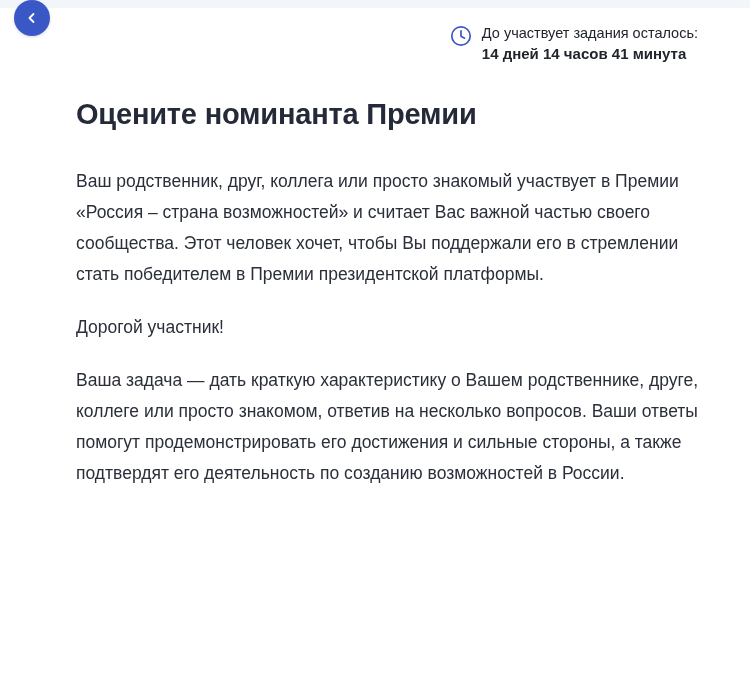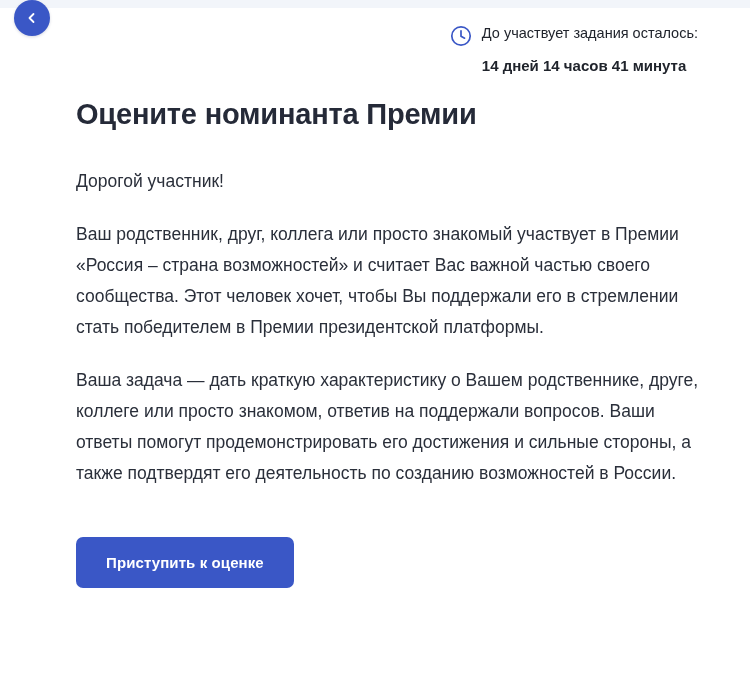--- a/index.html
+++ b/index.html
@@ -67,21 +67,21 @@
     font-size: 14.5px;
     color: #20242c;
     line-height: 19px;
     white-space: nowrap;
   }
   .deadline-value {
     font-size: 15px;
     font-weight: bold;
     color: #20242c;
     line-height: 22px;
-    margin-top: 12px;
+    margin-top: 0;
     white-space: nowrap;
   }
 
   
   .content {
     position: absolute;
     top: 96px;
     left: 76px;
     width: 636px;
   }
@@ -141,20 +141,17 @@
   </span>
   <div class="deadline-text">
     <div class="deadline-label">До участвует задания осталось:</div>
     <div class="deadline-value">14 дней 14 часов 41 минута</div>
   </div>
 </div>
 
 <div class="content">
   <h1 class="page-title">Оцените номинанта Премии</h1>
 
+  <p class="paragraph">Ваш родственник, друг, коллега или просто знакомый участвует в Премии «Россия – страна возможностей» и считает Вас важной частью своего сообщества. Этот человек хочет, чтобы Вы поддержали его в стремлении стать победителем в Премии президентской платформы.</p>
   <p class="paragraph greeting">Дорогой участник!</p>
-  <p class="paragraph">Ваш родственник, друг, коллега или просто знакомый участвует в Премии «Россия – страна возможностей» и считает Вас важной частью своего сообщества. Этот человек хочет, чтобы Вы поддержали его в стремлении стать победителем в Премии президентской платформы.</p>
-  <p class="paragraph">Ваша задача — дать краткую характеристику о Вашем родственнике, друге, коллеге или просто знакомом, ответив на поддержали вопросов. Ваши ответы помогут продемонстрировать его достижения и сильные стороны, а также подтвердят его деятельность по созданию возможностей в России.</p>
+  <p class="paragraph">Ваша задача — дать краткую характеристику о Вашем родственнике, друге, коллеге или просто знакомом, ответив на несколько вопросов. Ваши ответы помогут продемонстрировать его достижения и сильные стороны, а также подтвердят его деятельность по созданию возможностей в России.</p>
 
-  <div class="cta-wrap">
-    <button class="cta-button">Приступить к оценке</button>
-  </div>
 </div>
 
 </body></html>

